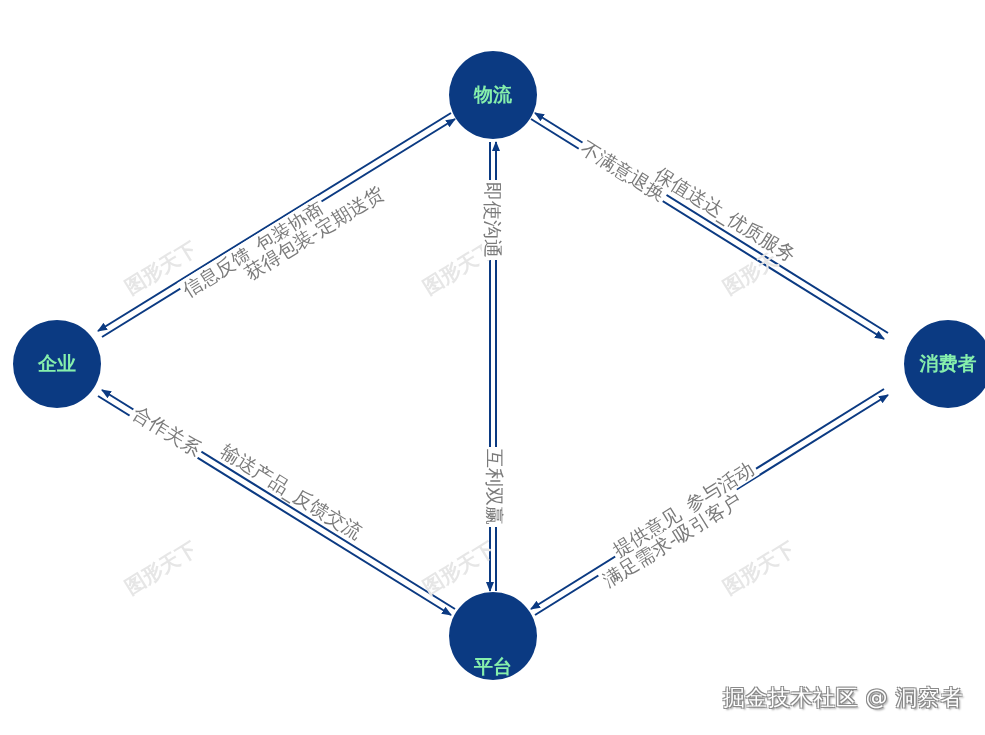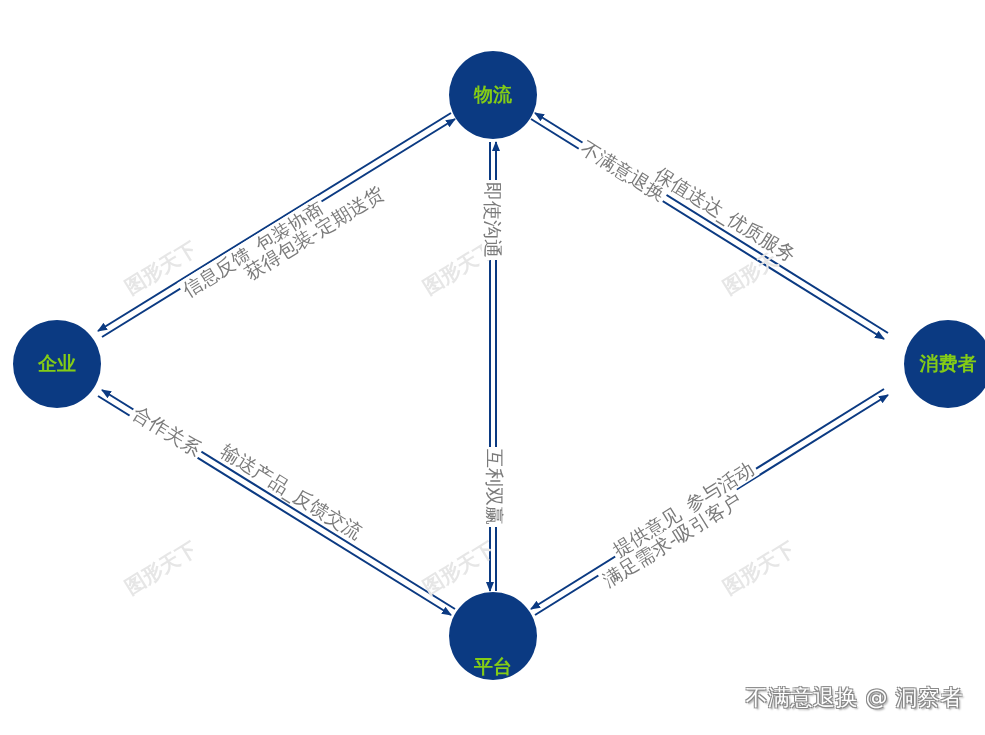--- a/index.html
+++ b/index.html
@@ -1,20 +1,20 @@
 <!DOCTYPE html>
 <html><head>
 <meta charset="utf-8">
 <style>
   html, body { margin: 0; padding: 0; background: #ffffff; }
   body { width: 985px; height: 735px; position: relative; overflow: hidden;
          font-family: "DejaVu Sans", "Liberation Sans", sans-serif; }
   #canvas { position: absolute; left: 0; top: 0; width: 985px; height: 735px; }
   .node { position: absolute; width: 88px; height: 88px; border-radius: 50%;
-          background: #0b3a82; color: #84cc16; display: flex; align-items: center;
+          background: #0b3a82; color: #86efac; display: flex; align-items: center;
           justify-content: center; font-size: 19px; font-weight: bold;
           transform: translate(-50%, -50%); cursor: pointer; }
   .label { position: absolute; white-space: nowrap; color: #7a7a7a; font-size: 19px;
            transform-origin: 0 0; line-height: 1; background: transparent; }
   .label-bg { background: #ffffff; padding: 0 2px; }
   .wm { position: absolute; color: #e6e6e6; font-size: 20px; white-space: nowrap;
         transform: rotate(-32deg); transform-origin: 0 0; font-weight: bold; }
   .footer { position: absolute; right: 22px; bottom: 22px; font-size: 22px;
             color: #ffffff; text-shadow: 1px 1px 0 #8a8a8a, -1px -1px 0 #8a8a8a,
             1px -1px 0 #8a8a8a, -1px 1px 0 #8a8a8a, 2px 2px 2px #999; letter-spacing: 0.5px; }
@@ -79,13 +79,13 @@
 <div class="node" style="left:57px;top:364px;">
     <span>企业</span>
   </div>
 <div class="node" style="left:948px;top:364px;">
     <span>消费者</span>
   </div>
 <div class="node" style="left:493px;top:636px;align-items:flex-end;">
     <span>平台</span>
   </div>
 
-<div class="footer">不满意退换 @ 洞察者</div>
+<div class="footer">掘金技术社区 @ 洞察者</div>
 
 </body></html>

